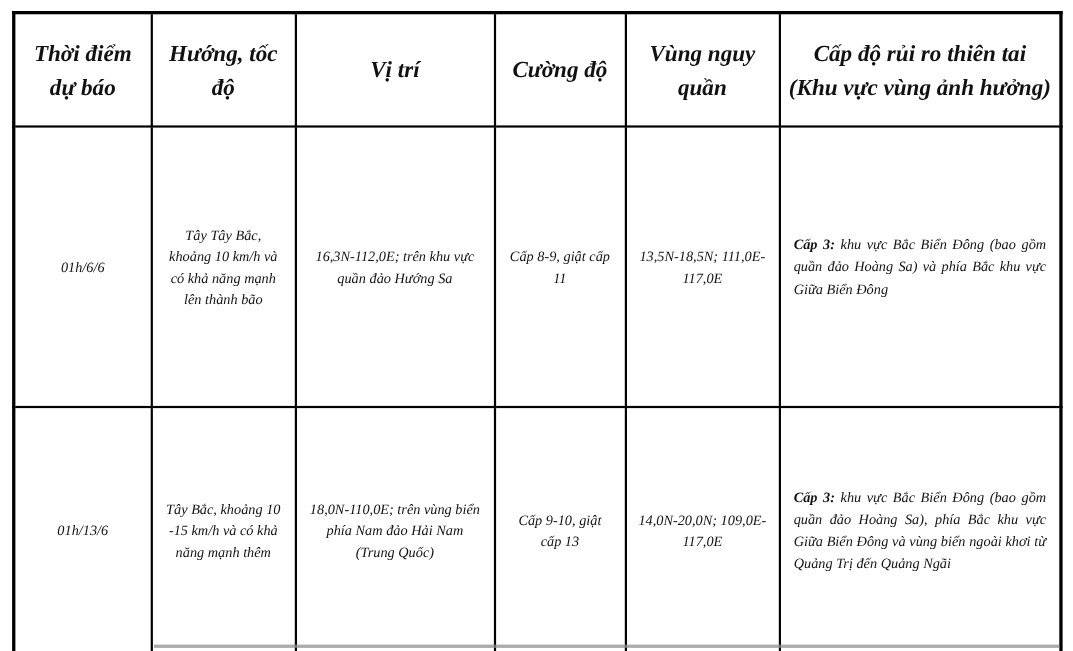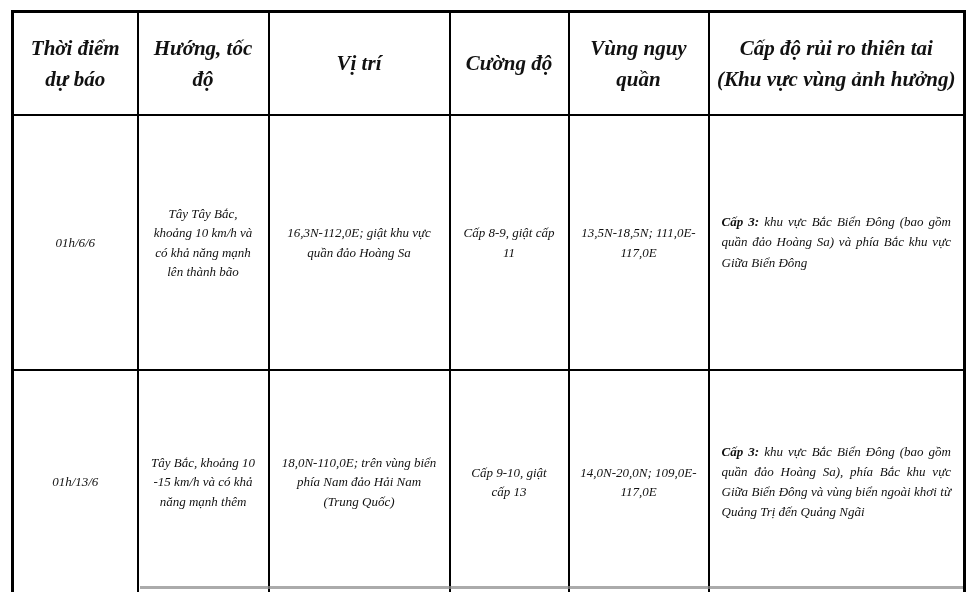--- a/index.html
+++ b/index.html
@@ -83,21 +83,21 @@
       <th>Vị trí</th>
       <th>Cường độ</th>
       <th>Vùng nguy quần</th>
       <th>Cấp độ rủi ro thiên tai (Khu vực vùng ảnh hưởng)</th>
     </tr>
   </thead>
   <tbody>
     <tr class="data-row-1">
       <td>01h/6/6</td>
       <td>Tây Tây Bắc, khoảng 10 km/h và có khả năng mạnh lên thành bão</td>
-      <td>16,3N-112,0E; giật khu vực quần đảo Hoàng Sa</td>
+      <td>16,3N-112,0E; trên khu vực quần đảo Hướng Sa</td>
       <td>Cấp 8-9, giật cấp 11</td>
       <td class="danger">13,5N-18,5N; 111,0E-117,0E</td>
       <td class="risk"><span class="risk-label">Cấp 3:</span> <span>khu vực Bắc Biển Đông (bao gồm quần đảo Hoàng Sa) và phía Bắc khu vực Giữa Biển Đông</span></td>
     </tr>
     <tr class="data-row-2">
       <td>01h/13/6</td>
       <td>Tây Bắc, khoảng 10 -15 km/h và có khả năng mạnh thêm</td>
       <td>18,0N-110,0E; trên vùng biển phía Nam đảo Hải Nam (Trung Quốc)</td>
       <td>Cấp 9-10, giật cấp 13</td>
       <td class="danger">14,0N-20,0N; 109,0E-117,0E</td>

